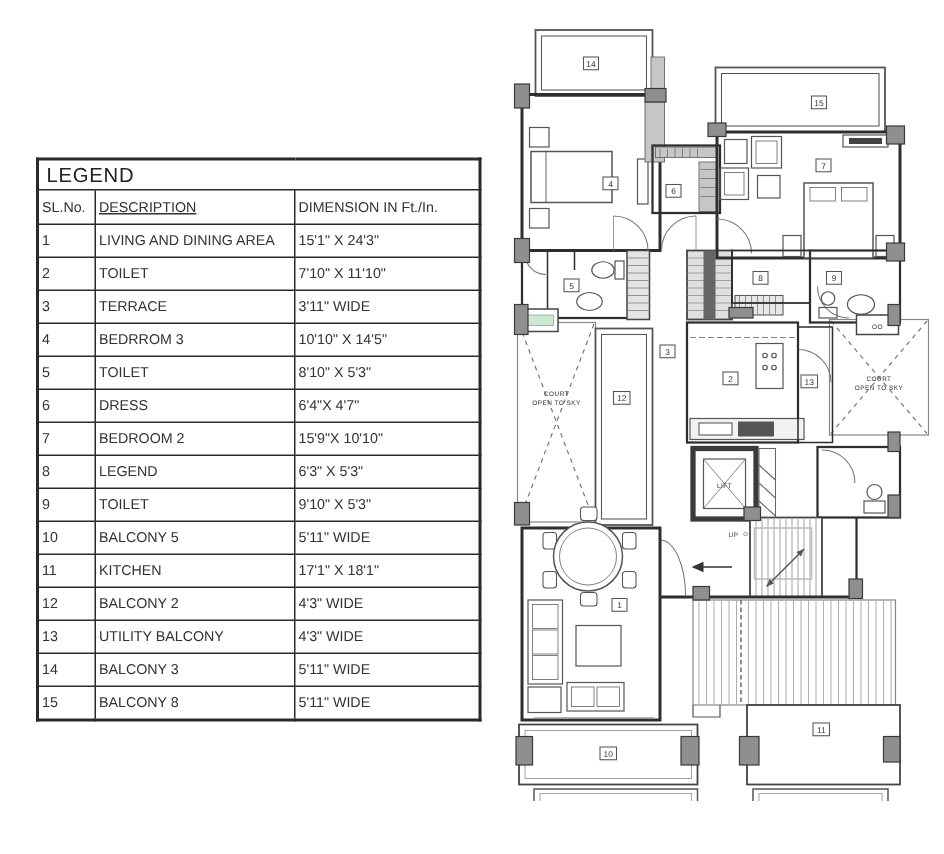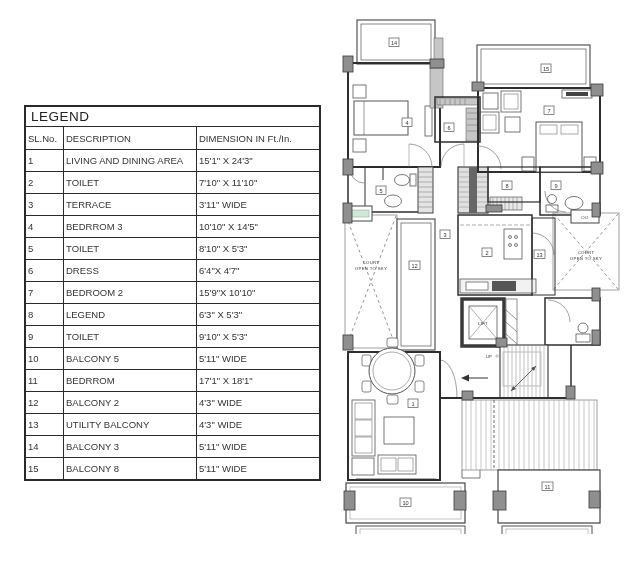--- a/index.html
+++ b/index.html
@@ -4,21 +4,21 @@
 <style>
   html,body{margin:0;padding:0;background:#fff;}
   .stage{position:relative;width:629px;height:534px;background:#ffffff;overflow:hidden;
          font-family:"Liberation Sans",sans-serif;color:#222;}
   
   table.legend{position:absolute;left:24px;top:105px;border-collapse:collapse;
                border:2px solid #2a2a2a;table-layout:fixed;background:#fff;}
   table.legend td{border:1px solid #2a2a2a;text-align:left;vertical-align:middle;
                   font-size:9.5px;color:#333;height:21px;padding:0 2px;overflow:hidden;white-space:nowrap;}
   td.c-no{width:33px;}
-  td.c-desc{width:128px;}
+  td.c-desc{width:128px;text-decoration:underline;}
   td.c-dim{width:118px;}
   tr.t-title td{height:19px;text-align:left;font-size:13.5px;letter-spacing:.5px;
                 padding-left:5px;color:#222;}
   tr.t-head td{height:22px;font-size:9.5px;}
   
   svg.plan{position:absolute;left:0;top:0;}
   svg.plan text{font-family:"Liberation Sans",sans-serif;fill:#333;}
   .lbl{font-size:5.6px;}
   .small{font-size:4.3px;fill:#555;letter-spacing:.3px;}
 </style>
@@ -82,21 +82,21 @@
           <td>TOILET</td>
           <td>9'10" X 5'3"</td>
         </tr>
     <tr>
           <td>10</td>
           <td>BALCONY 5</td>
           <td>5'11" WIDE</td>
         </tr>
     <tr>
           <td>11</td>
-          <td>BEDRROM</td>
+          <td>KITCHEN</td>
           <td>17'1" X 18'1"</td>
         </tr>
     <tr>
           <td>12</td>
           <td>BALCONY 2</td>
           <td>4'3" WIDE</td>
         </tr>
     <tr>
           <td>13</td>
           <td>UTILITY BALCONY</td>

